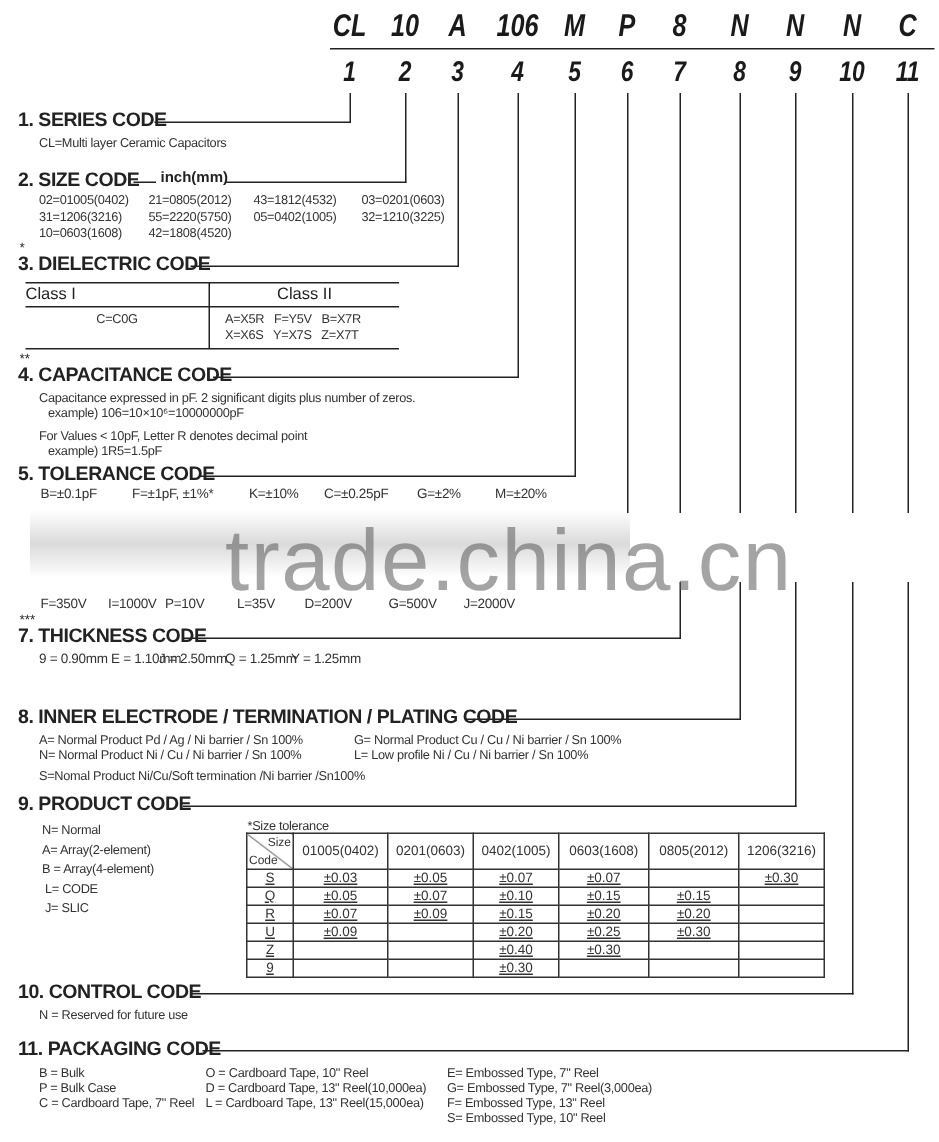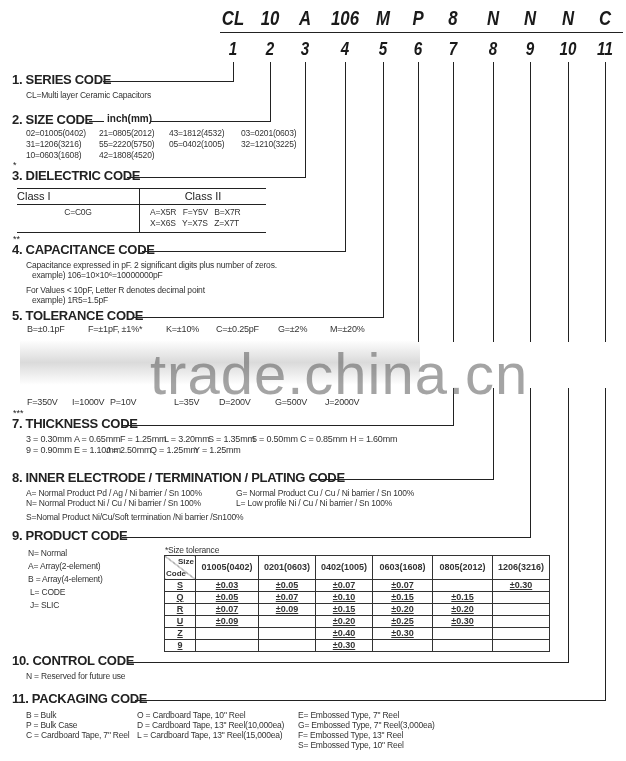--- a/index.html
+++ b/index.html
@@ -7,21 +7,21 @@
   .abs{position:absolute;}
   .code-letter{position:absolute;top:6px;font:italic bold 21px "Liberation Sans",sans-serif;transform:scaleX(0.8);transform-origin:center;width:40px;text-align:center;color:#1a1a1a;}
   .code-num{position:absolute;top:38px;font:italic bold 19px "Liberation Sans",sans-serif;transform:scaleX(0.8);width:30px;text-align:center;color:#1a1a1a;}
   .topline{position:absolute;left:220px;top:32px;width:403px;height:1px;background:#222;}
   .vline{position:absolute;width:1px;background:#222;}
   .hline{position:absolute;height:1px;background:#222;}
   .heading{position:absolute;font:bold 13px "Liberation Sans",sans-serif;letter-spacing:-0.3px;color:#222;white-space:nowrap;}
   .small{position:absolute;font-size:8.5px;color:#333;white-space:nowrap;letter-spacing:-0.2px;}
   .row{display:flex;}
   .stars{position:absolute;font-size:9px;color:#222;}
-  table.tol{position:absolute;border-collapse:collapse;font-size:9px;font-weight:bold;}
+  table.tol{position:absolute;border-collapse:collapse;font-size:9px;}
   table.tol td{border:1px solid #333;height:11px;padding:0 2px;text-align:center;color:#333;line-height:11px;}
   table.tol td.val{text-decoration:underline;}
   .watermark{position:absolute;left:150px;top:340px;font:58px "Liberation Sans",sans-serif;color:rgba(90,90,90,0.55);letter-spacing:1px;}
   .blur{position:absolute;top:340px;height:45px;background:linear-gradient(to bottom,rgba(255,255,255,0),rgba(150,150,150,0.35),rgba(255,255,255,0));}
 </style>
 </head>
 <body>
 
 <div>
   <span class="code-letter" style="left:213px">CL</span>
@@ -136,41 +136,31 @@
   </div>
 </div>
 
 <div class="blur" style="left:20px;width:400px"></div>
 <div class="watermark">trade.china.cn</div>
 
 <div class="small" style="left:27px;top:397px;font-size:9px">
   <div class="row">
     <span style="width:45px">F=350V</span>
     <span style="width:38px">I=1000V</span>
-    <span style="width:64px">P=10V</span>
+    <span style="width:48px">P=10V</span>
     <span style="width:45px">L=35V</span>
     <span style="width:56px">D=200V</span>
     <span style="width:50px">G=500V</span>
     <span>J=2000V</span>
   </div>
 </div>
 
 <div class="stars" style="left:13px;top:408px">***</div>
 <div class="heading" style="left:12px;top:416px">7. THICKNESS CODE</div>
 <div class="small" style="left:26px;top:434px;line-height:11px;font-size:9px">
-  <div class="row">
-      <span style="width:48px">3 = 0.30mm</span>
-      <span style="width:46px">A = 0.65mm</span>
-      <span style="width:44px">F = 1.25mm</span>
-      <span style="width:44px">L = 3.20mm</span>
-      <span style="width:44px">S = 1.35mm</span>
-      <span style="width:48px">5 = 0.50mm</span>
-      <span style="width:50px">C = 0.85mm</span>
-      <span>H = 1.60mm</span>
-    </div>
   <div class="row">
       <span style="width:48px">9 = 0.90mm</span>
       <span style="width:32px">E = 1.10mm</span>
       <span style="width:44px">J = 2.50mm</span>
       <span style="width:44px">Q = 1.25mm</span>
       <span style="width:44px">Y = 1.25mm</span>
     </div>
 </div>
 
 <div class="heading" style="left:12px;top:470px">8. INNER ELECTRODE / TERMINATION / PLATING CODE</div>

